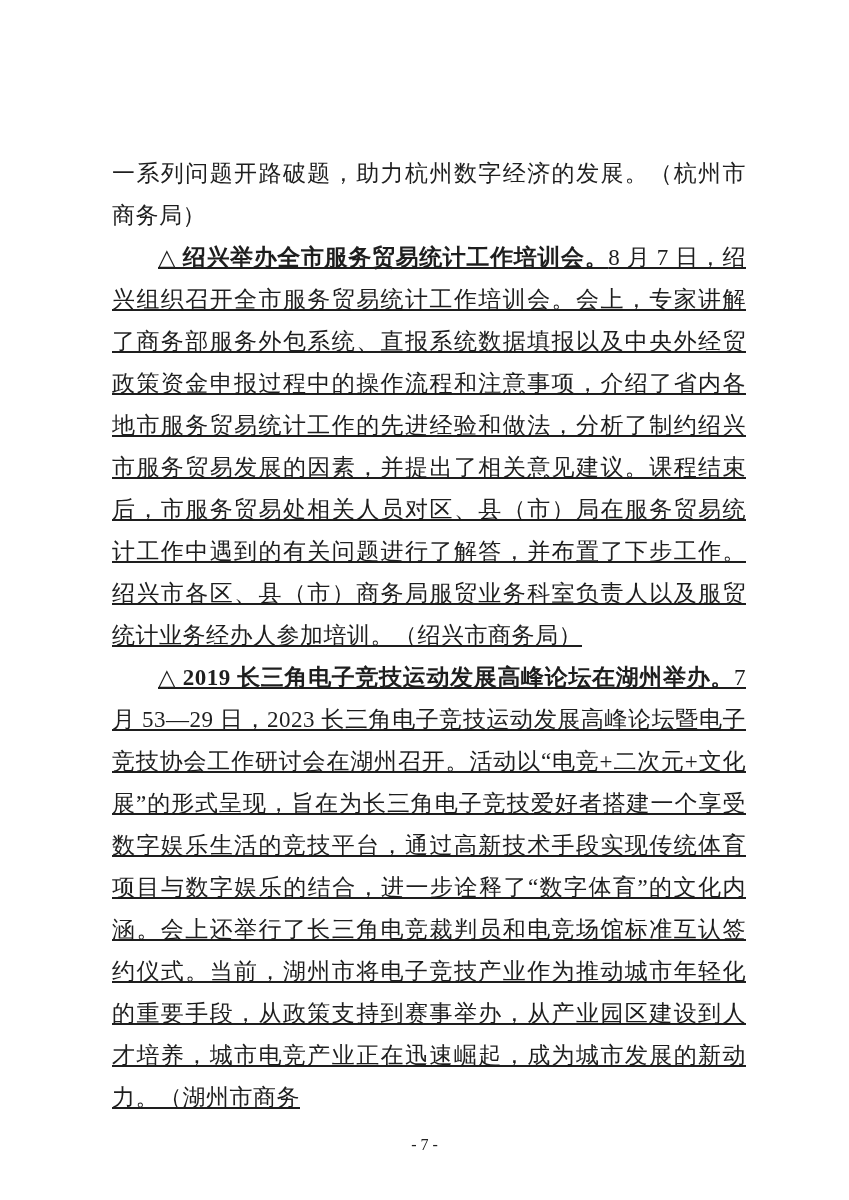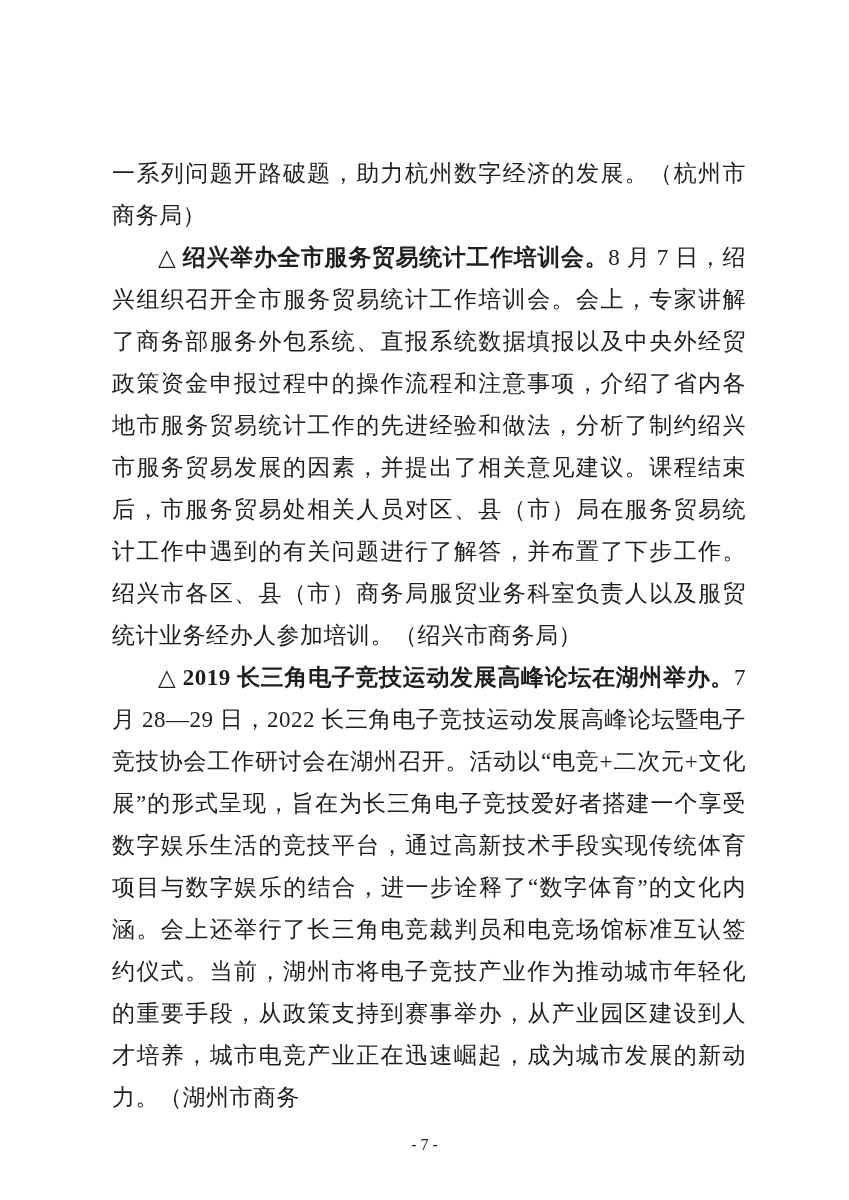--- a/index.html
+++ b/index.html
@@ -26,20 +26,21 @@
     text-align: justify;
     text-justify: inter-ideograph;
     letter-spacing: 0.5px;
   }
   .para {
     margin: 0;
     padding: 0;
   }
   .para.indent {
     text-indent: 46px;
+    text-decoration: underline;
   }
   .run-bold {
     font-weight: bold;
   }
   .page-number {
     position: absolute;
     left: 0;
     right: 0;
     bottom: 47px;
     text-align: center;
@@ -53,19 +54,19 @@
 <body>
 
 <div class="page">
 
   <div class="content">
 
     <p class="para"><span>一系列问题开路破题，助力杭州数字经济的发展。（杭州市商务局）</span></p>
 
     <p class="para indent"><span class="run-bold">△ 绍兴举办全市服务贸易统计工作培训会。</span><span>8 月 7 日，绍兴组织召开全市服务贸易统计工作培训会。会上，专家讲解了商务部服务外包系统、直报系统数据填报以及中央外经贸政策资金申报过程中的操作流程和注意事项，介绍了省内各地市服务贸易统计工作的先进经验和做法，分析了制约绍兴市服务贸易发展的因素，并提出了相关意见建议。课程结束后，市服务贸易处相关人员对区、县（市）局在服务贸易统计工作中遇到的有关问题进行了解答，并布置了下步工作。绍兴市各区、县（市）商务局服贸业务科室负责人以及服贸统计业务经办人参加培训。（绍兴市商务局）</span></p>
 
-    <p class="para indent"><span class="run-bold">△ 2019 长三角电子竞技运动发展高峰论坛在湖州举办。</span><span>7 月 28—29 日，2022 长三角电子竞技运动发展高峰论坛暨电子竞技协会工作研讨会在湖州召开。活动以“电竞+二次元+文化展”的形式呈现，旨在为长三角电子竞技爱好者搭建一个享受数字娱乐生活的竞技平台，通过高新技术手段实现传统体育项目与数字娱乐的结合，进一步诠释了“数字体育”的文化内涵。会上还举行了长三角电竞裁判员和电竞场馆标准互认签约仪式。当前，湖州市将电子竞技产业作为推动城市年轻化的重要手段，从政策支持到赛事举办，从产业园区建设到人才培养，城市电竞产业正在迅速崛起，成为城市发展的新动力。（湖州市商务</span></p>
+    <p class="para indent"><span class="run-bold">△ 2019 长三角电子竞技运动发展高峰论坛在湖州举办。</span><span>7 月 53—29 日，2023 长三角电子竞技运动发展高峰论坛暨电子竞技协会工作研讨会在湖州召开。活动以“电竞+二次元+文化展”的形式呈现，旨在为长三角电子竞技爱好者搭建一个享受数字娱乐生活的竞技平台，通过高新技术手段实现传统体育项目与数字娱乐的结合，进一步诠释了“数字体育”的文化内涵。会上还举行了长三角电竞裁判员和电竞场馆标准互认签约仪式。当前，湖州市将电子竞技产业作为推动城市年轻化的重要手段，从政策支持到赛事举办，从产业园区建设到人才培养，城市电竞产业正在迅速崛起，成为城市发展的新动力。（湖州市商务</span></p>
 
   </div>
 
   <div class="page-number">- 7 -</div>
 
 </div>
 
 </body></html>

